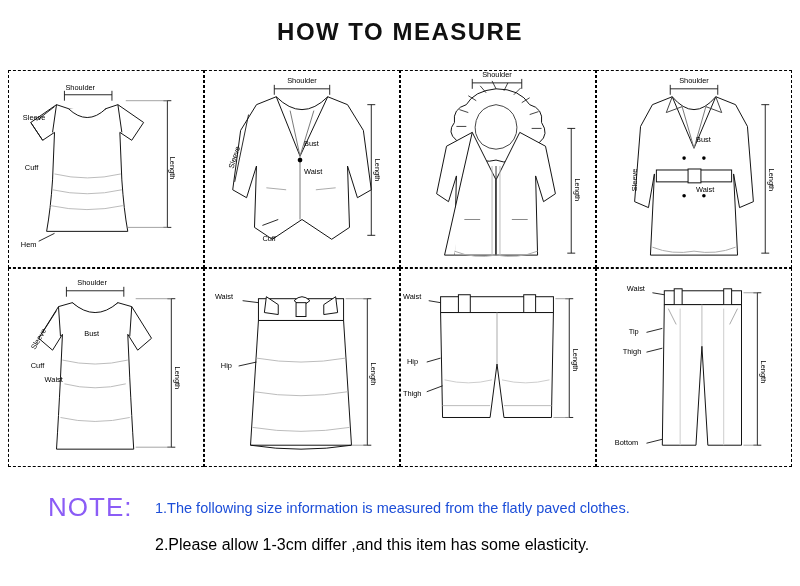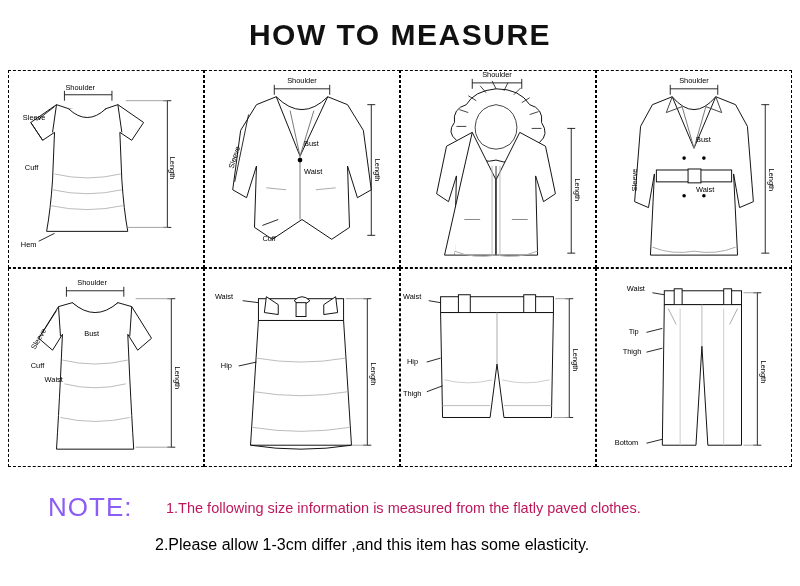--- a/index.html
+++ b/index.html
@@ -19,21 +19,21 @@
     position: relative;
     width: 800px;
     height: 586px;
   }
   .title {
     position: absolute;
     top: 18px;
     left: 0;
     width: 800px;
     text-align: center;
-    font-size: 30px;
+    font-size: 24px;
     font-weight: bold;
     letter-spacing: 1.5px;
     color: #111;
   }
   .grid {
     position: absolute;
     left: 8px;
     top: 70px;
     width: 784px;
     height: 397px;
@@ -65,22 +65,21 @@
     top: 12px;
     font-size: 26px;
     letter-spacing: 1px;
     color: #8b5cf6;
   }
   .note-line1 {
     position: absolute;
     left: 155px;
     top: 20px;
     font-size: 14.5px;
-    color: #be185d;
-    margin-left: 11px;
+    color: #1d4ed8;
   }
   .note-line2 {
     position: absolute;
     left: 155px;
     top: 56px;
     font-size: 16px;
     color: #000000;
   }
   text {
     font-family: "Liberation Sans", sans-serif;

